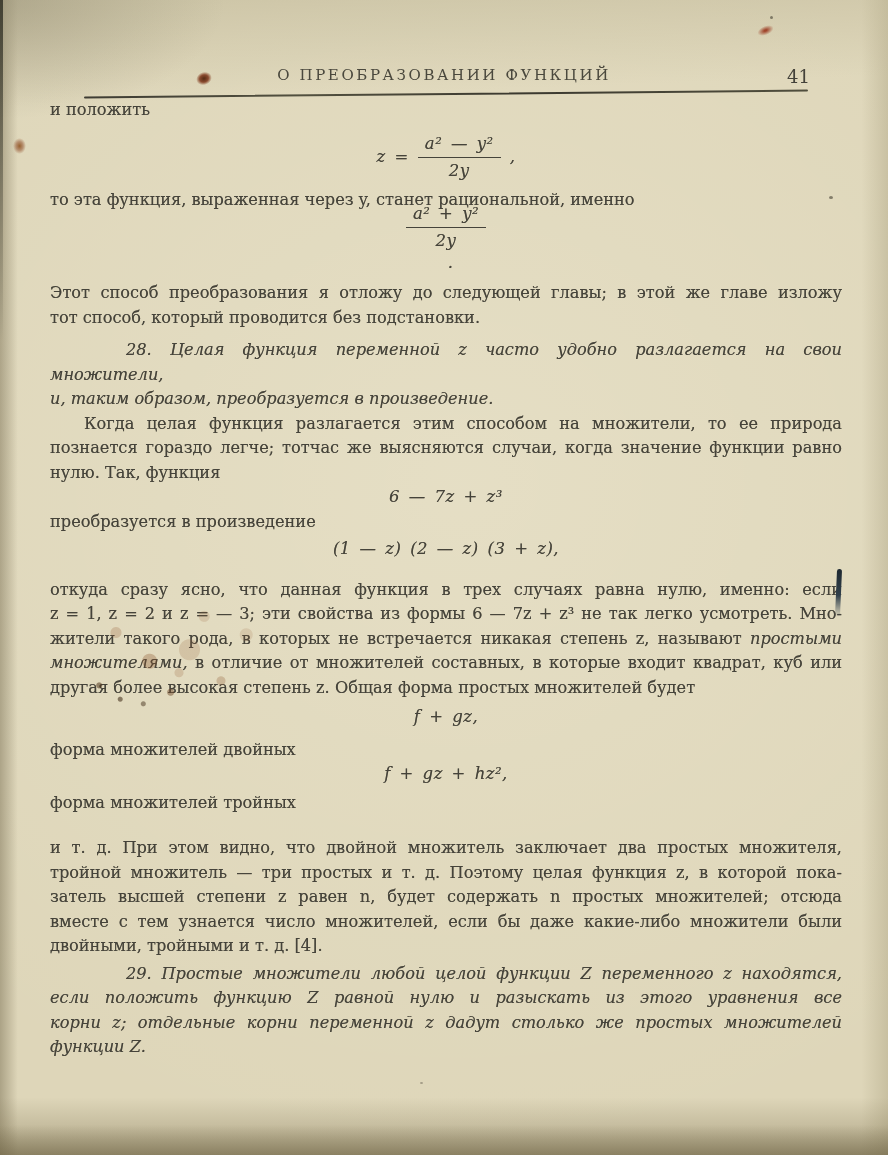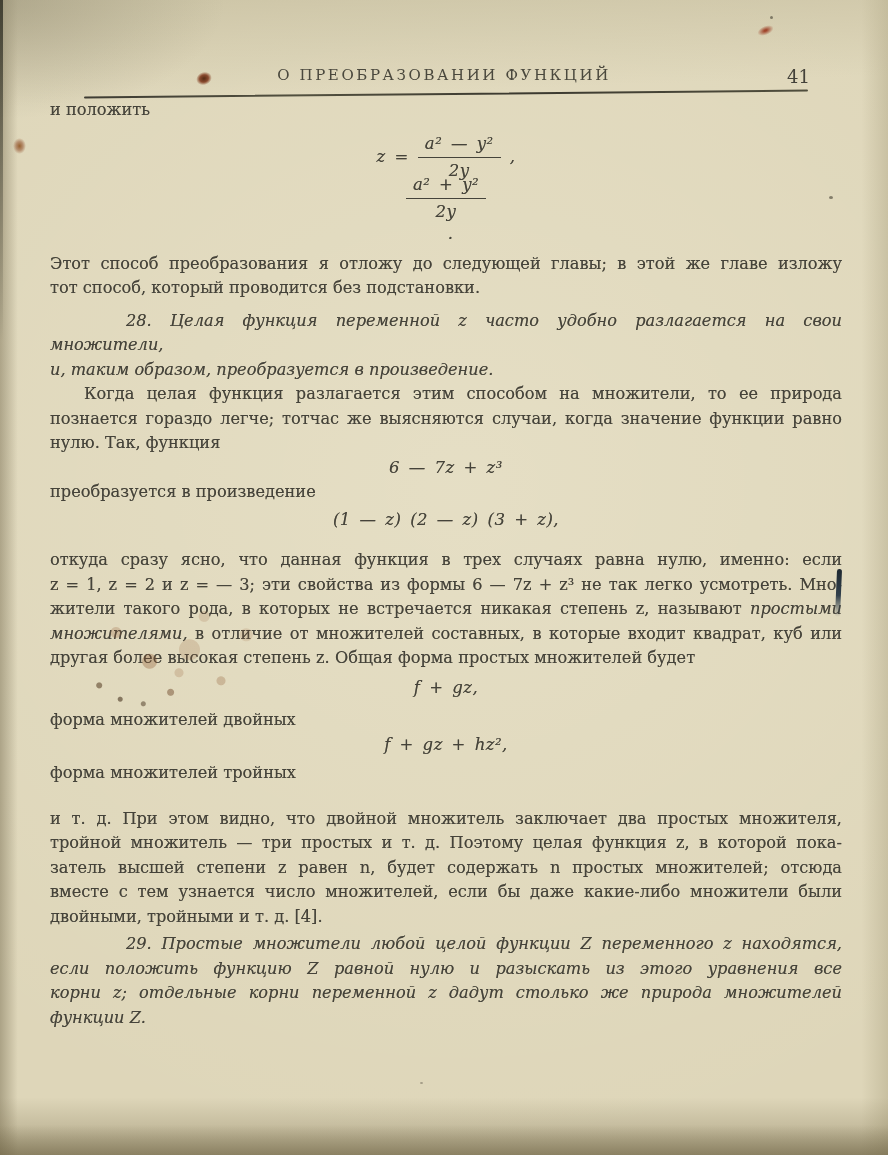--- a/index.html
+++ b/index.html
@@ -97,20 +97,21 @@
   <div class="page-body">
       <div class="tline left"><span>и положить</span></div>
       <div class="formula frac-row" style="margin-top: 10px;">
         <span class="flhs">z =</span>
         <span class="frac">
           <span class="num">a² — y²</span>
           <span class="den">2y</span>
         </span>
         <span class="ftail">,</span>
       </div>
+      <div class="tline left" style="margin-top: 5px;"><span>то эта функция, выраженная через y, станет рациональной, именно</span></div>
       <div class="formula frac-row" style="margin-top: 3px; flex-direction: column;">
         <span class="frac">
           <span class="num">a² + y²</span>
           <span class="den">2y</span>
         </span>
         <span class="ftail">.</span>
       </div>
       <div class="tline just" style="margin-top: 16px;"><span>Этот способ преобразования я отложу до следующей главы; в этой же главе изложу</span></div>
       <div class="tline left"><span>тот способ, который проводится без подстановки.</span></div>
       <div class="tline just ind-big ital" style="margin-top: 8px;"><span>28. Целая функция переменной z часто удобно разлагается на свои множители,</span></div>
@@ -130,21 +131,21 @@
       <div class="tline left" style="margin-top: 8px;"><span>форма множителей двойных</span></div>
       <div class="formula">f + gz + hz²,</div>
       <div class="tline left" style="margin-top: 4px;"><span>форма множителей тройных</span></div>
       <div class="tline just" style="margin-top: 21px;"><span>и т. д. При этом видно, что двойной множитель заключает два простых множителя,</span></div>
       <div class="tline just"><span>тройной множитель — три простых и т. д. Поэтому целая функция z, в которой пока-</span></div>
       <div class="tline just"><span>затель высшей степени z равен n, будет содержать n простых множителей; отсюда</span></div>
       <div class="tline just"><span>вместе с тем узнается число множителей, если бы даже какие-либо множители были</span></div>
       <div class="tline left"><span>двойными, тройными и т. д. [4].</span></div>
       <div class="tline just ind-big ital" style="margin-top: 3px;"><span>29. Простые множители любой целой функции Z переменного z находятся,</span></div>
       <div class="tline just ital"><span>если положить функцию Z равной нулю и разыскать из этого уравнения все</span></div>
-      <div class="tline just ital"><span>корни z; отдельные корни переменной z дадут столько же природа множителей</span></div>
+      <div class="tline just ital"><span>корни z; отдельные корни переменной z дадут столько же простых множителей</span></div>
       <div class="tline left ital"><span>функции Z.</span></div>
     </div>
 
   <div class="mark ink-blot"></div>
   <div class="mark stain-spot-left"></div>
   <div class="mark ink-mark-red"></div>
   <div class="mark ink-mark-blue"></div>
   <div class="mark stain-cluster"></div>
   <div class="mark paper-speck speck-a"></div>
   <div class="mark paper-speck speck-b"></div>

